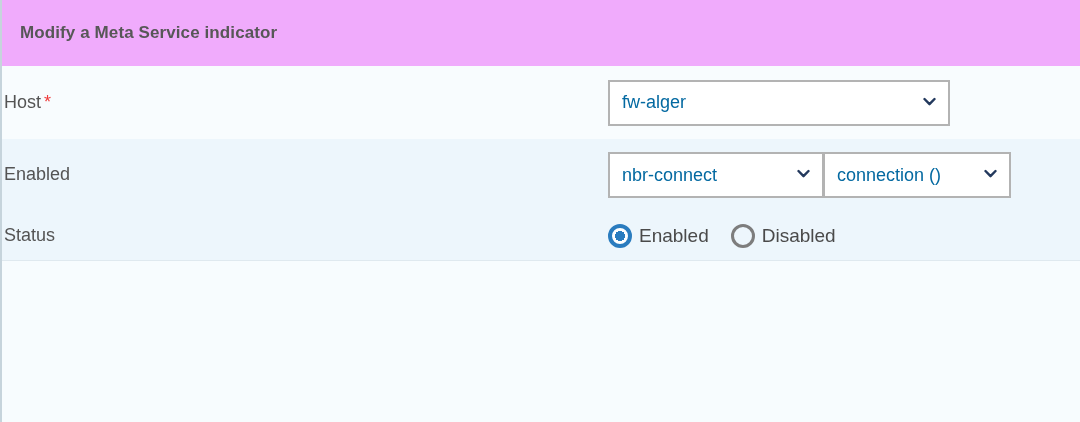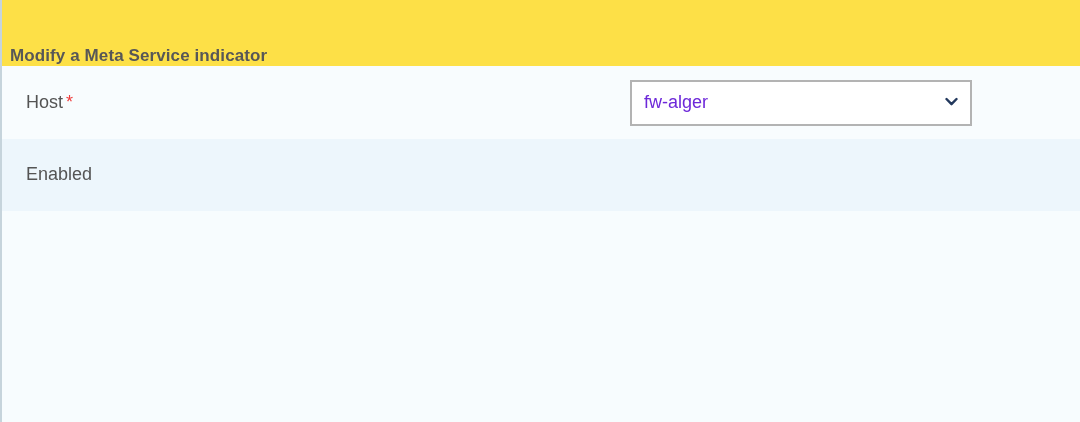--- a/index.html
+++ b/index.html
@@ -20,39 +20,39 @@
     height: 422px;
     box-sizing: border-box;
     border-left: 2px solid #c6d4dc;
     background: #f7fcfe;
     overflow: hidden;
   }
 
   
   .panel-header {
     height: 66px;
-    background: #fde047;
-    display: flex;
-    align-items: flex-end;
-    padding-left: 8px;
+    background: #f0abfc;
+    display: flex;
+    align-items: center;
+    padding-left: 18px;
     box-sizing: border-box;
   }
   .panel-title {
     font-size: 17px;
     font-weight: bold;
     color: #575757;
     letter-spacing: .1px;
   }
 
   
   .form-row {
     display: flex;
     align-items: center;
     box-sizing: border-box;
-    padding-left: 24px;
+    padding-left: 2px;
     background: #f8fcfe;
   }
   .form-row.alt {
     background: #edf6fc;
   }
   .row-host      { height: 73px; }
   .row-service   { height: 72px; }
   .row-comments  { height: 157px; align-items: center; }
   .row-status    { height: 50px; border-bottom: 1px solid #dfe9ef; }
 
@@ -78,21 +78,21 @@
   .select {
     position: relative;
     box-sizing: border-box;
     height: 46px;
     background: #ffffff;
     border: 2px solid #b3b3b3;
     display: flex;
     align-items: center;
     padding: 0 34px 0 12px;
     font-size: 18px;
-    color: #6d28d9;
+    color: #0369a1;
     white-space: nowrap;
     cursor: pointer;
   }
   .select-host    { width: 342px; }
   .select-service { width: 216px; }
   .select-metric  { width: 188px; margin-left: -1px; }
 
   .select .chev {
     position: absolute;
     right: 12px;
@@ -190,17 +190,52 @@
           </svg>
         </span>
       </div>
     </div>
   </div>
 
   <div class="form-row alt row-service">
     <div class="row-label">
       <span>Enabled</span>
     </div>
-  </div>
-
-
+    <div class="row-control">
+      <div class="select select-service">
+        <span>nbr-connect</span>
+        <span class="chev">
+          <svg width="13" height="13" viewBox="0 0 13 13">
+            <path d="M1.5 4 L6.5 9.2 L11.5 4" fill="none" stroke="#23395d" stroke-width="2.4" stroke-linecap="round" stroke-linejoin="round"></path>
+          </svg>
+        </span>
+      </div>
+      <div class="select select-metric">
+        <span>connection ()</span>
+        <span class="chev">
+          <svg width="13" height="13" viewBox="0 0 13 13">
+            <path d="M1.5 4 L6.5 9.2 L11.5 4" fill="none" stroke="#23395d" stroke-width="2.4" stroke-linecap="round" stroke-linejoin="round"></path>
+          </svg>
+        </span>
+      </div>
+    </div>
+  </div>
+
+
+  <div class="form-row alt row-status">
+    <div class="row-label">
+      <span>Status</span>
+    </div>
+    <div class="row-control">
+      <div class="radio-group">
+        <label class="radio-option">
+          <span class="radio-mark on"></span>
+          <span class="radio-label">Enabled</span>
+        </label>
+        <label class="radio-option">
+          <span class="radio-mark off"></span>
+          <span class="radio-label">Disabled</span>
+        </label>
+      </div>
+    </div>
+  </div>
 
 </div>
 
 </body></html>

